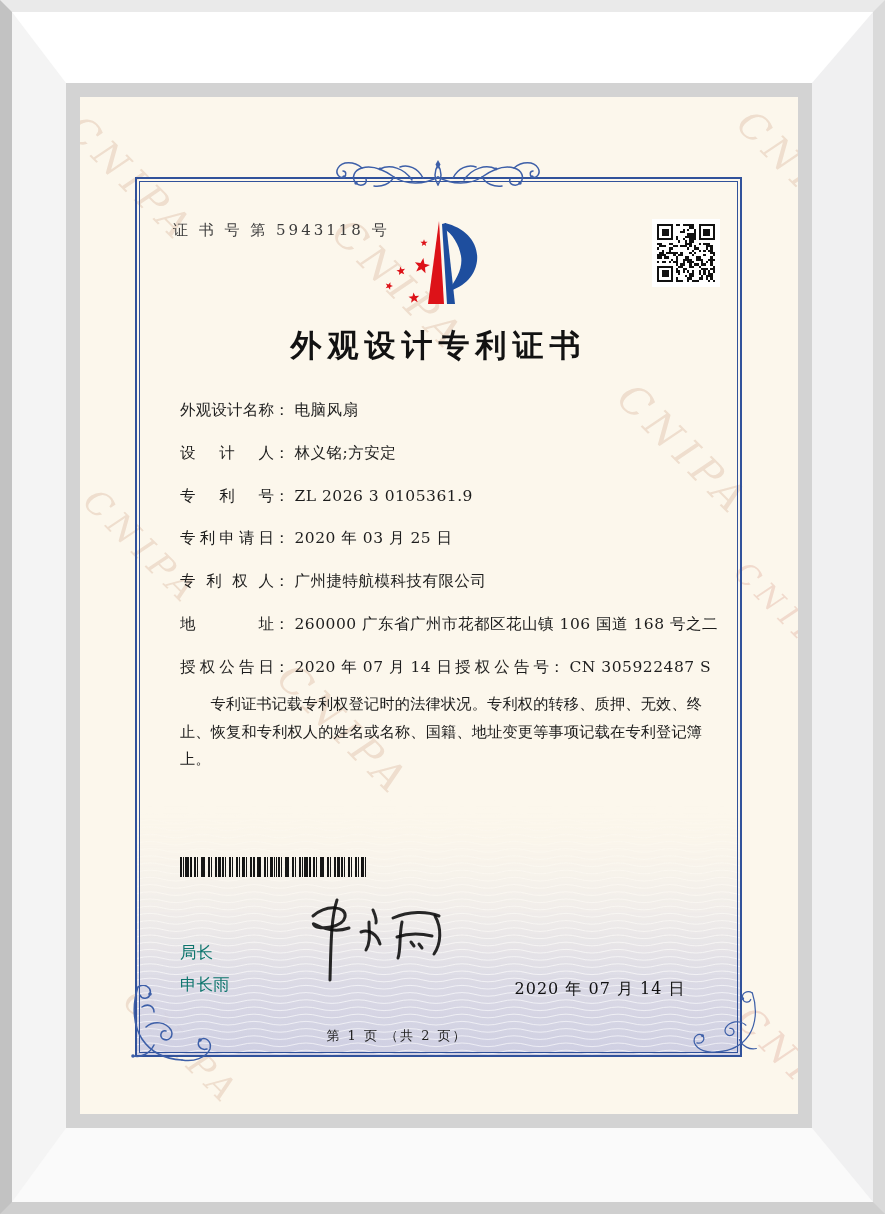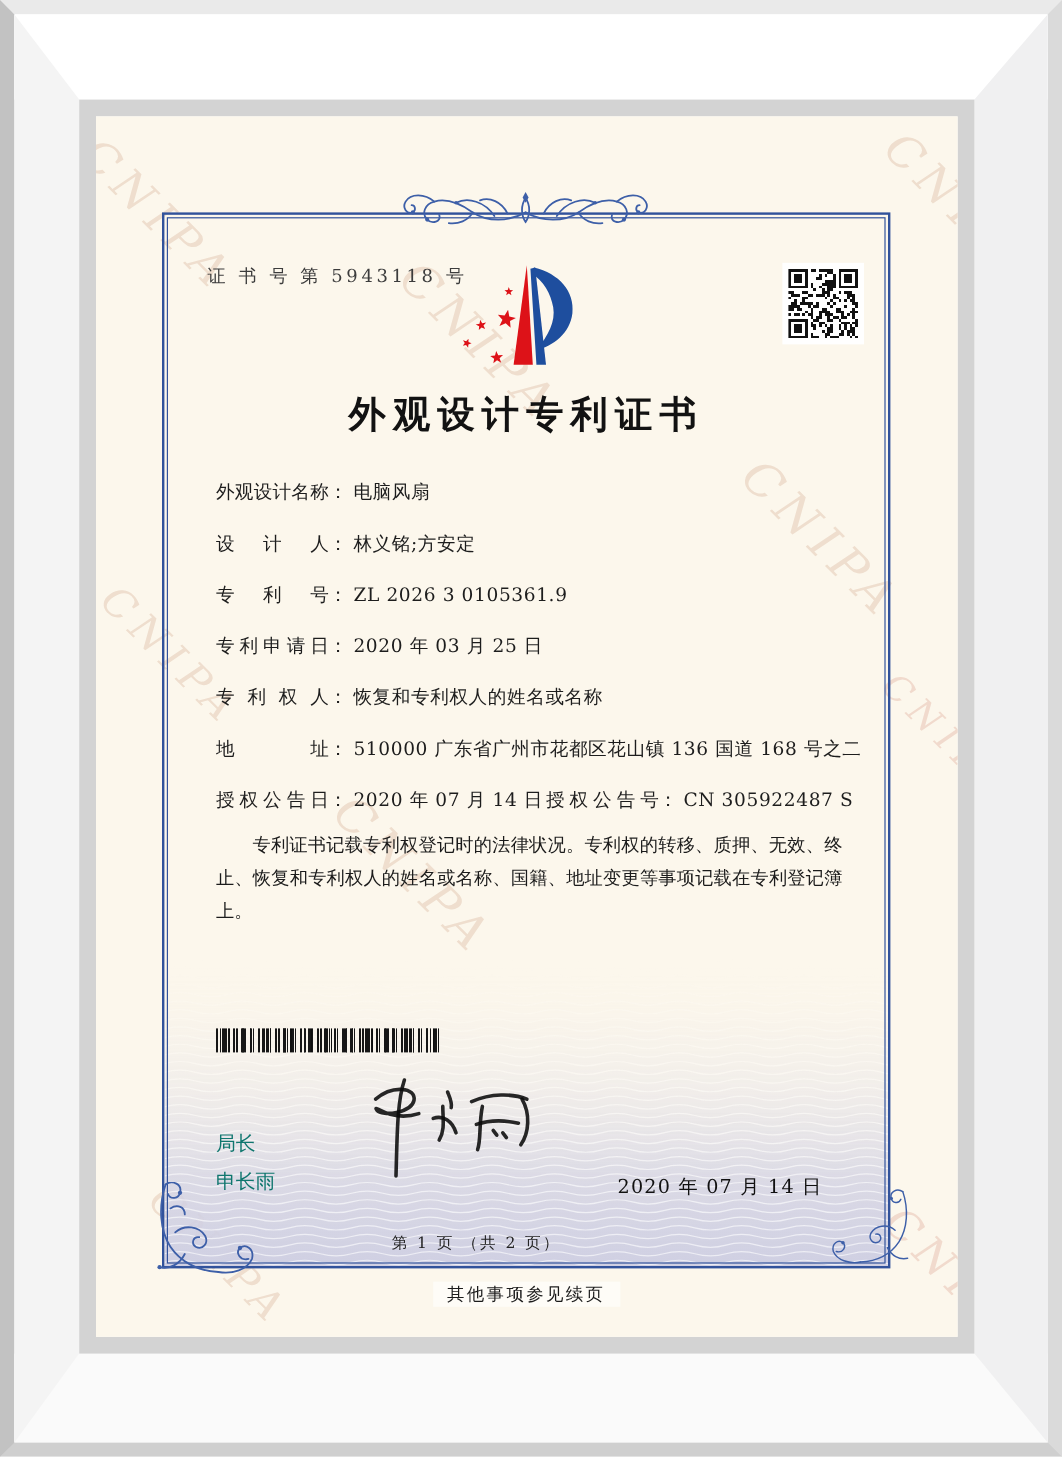--- a/index.html
+++ b/index.html
@@ -441,27 +441,27 @@
                     <span>请</span>
                     <span>日</span>
                   </span><span>：</span><span class="fval">2020 年 03 月 25 日</span>
           </div>
           <div class="frow">
             <span class="jchars">
                     <span>专</span>
                     <span>利</span>
                     <span>权</span>
                     <span>人</span>
-                  </span><span>：</span><span class="fval">恢复和专利权人的姓名或名称</span>
+                  </span><span>：</span><span class="fval">广州捷特航模科技有限公司</span>
           </div>
           <div class="frow">
             <span class="jchars">
                     <span>地</span>
                     <span>址</span>
-                  </span><span>：</span><span class="fval">510000 广东省广州市花都区花山镇 136 国道 168 号之二</span>
+                  </span><span>：</span><span class="fval">260000 广东省广州市花都区花山镇 106 国道 168 号之二</span>
           </div>
           <div class="frow">
             <span class="jchars">
                     <span>授</span>
                     <span>权</span>
                     <span>公</span>
                     <span>告</span>
                     <span>日</span>
                   </span><span>：</span><span class="fval">2020 年 07 月 14 日</span>
             <span class="pair2">
@@ -496,20 +496,19 @@
           <path d="M108,26 C124,19 142,19 154,24"></path>
           <path d="M150,24 C157,36 156,52 149,62"></path>
           <path d="M117,30 C114,44 116,58 113,66"></path>
           <path d="M112,45 C124,41 138,42 147,44"></path>
           <path d="M126,50 l3,4"></path>
                 <path d="M134,52 l3,4"></path>
         </svg>
 
         <div class="issue-date">2020 年 07 月 14 日</div>
         <div class="page-info">第 1 页 （共 2 页）</div>
-        <div class="footer-note"><span>其他事项参见续页</span></div>
       </div>
 
     </div>
    </div>
   </div>
  </div>
 </div>
 
 </body></html>

